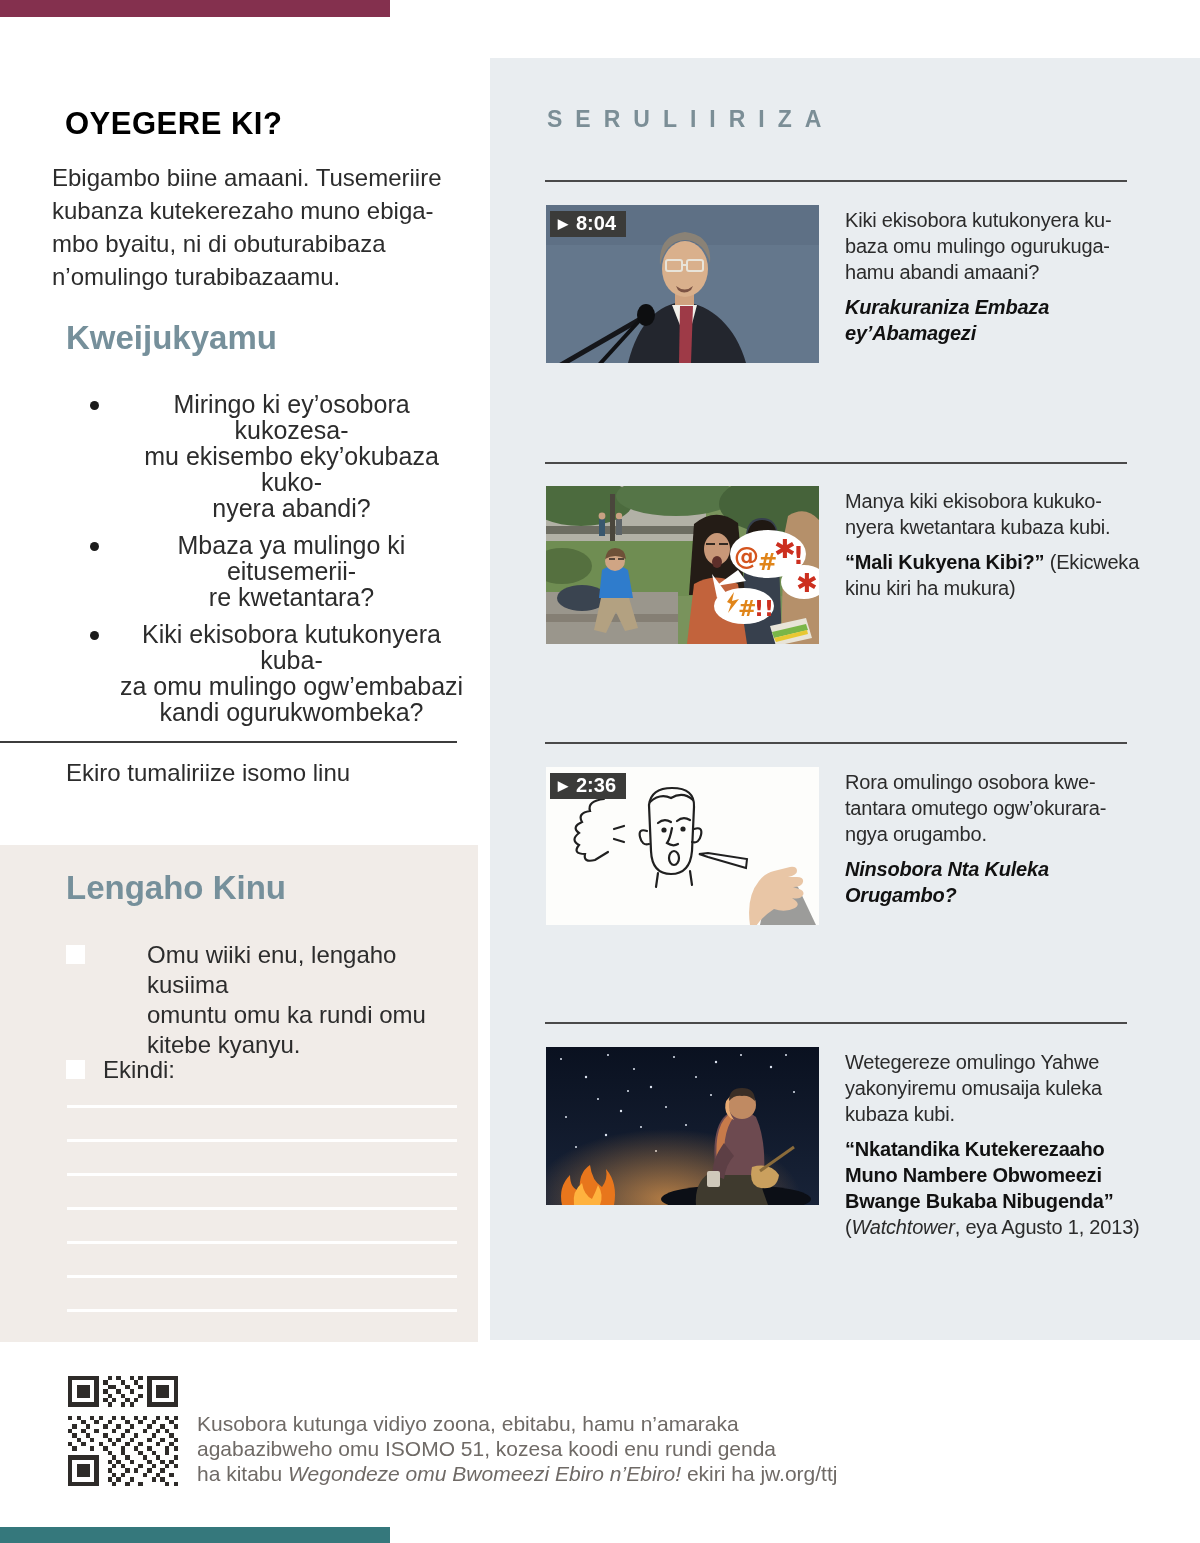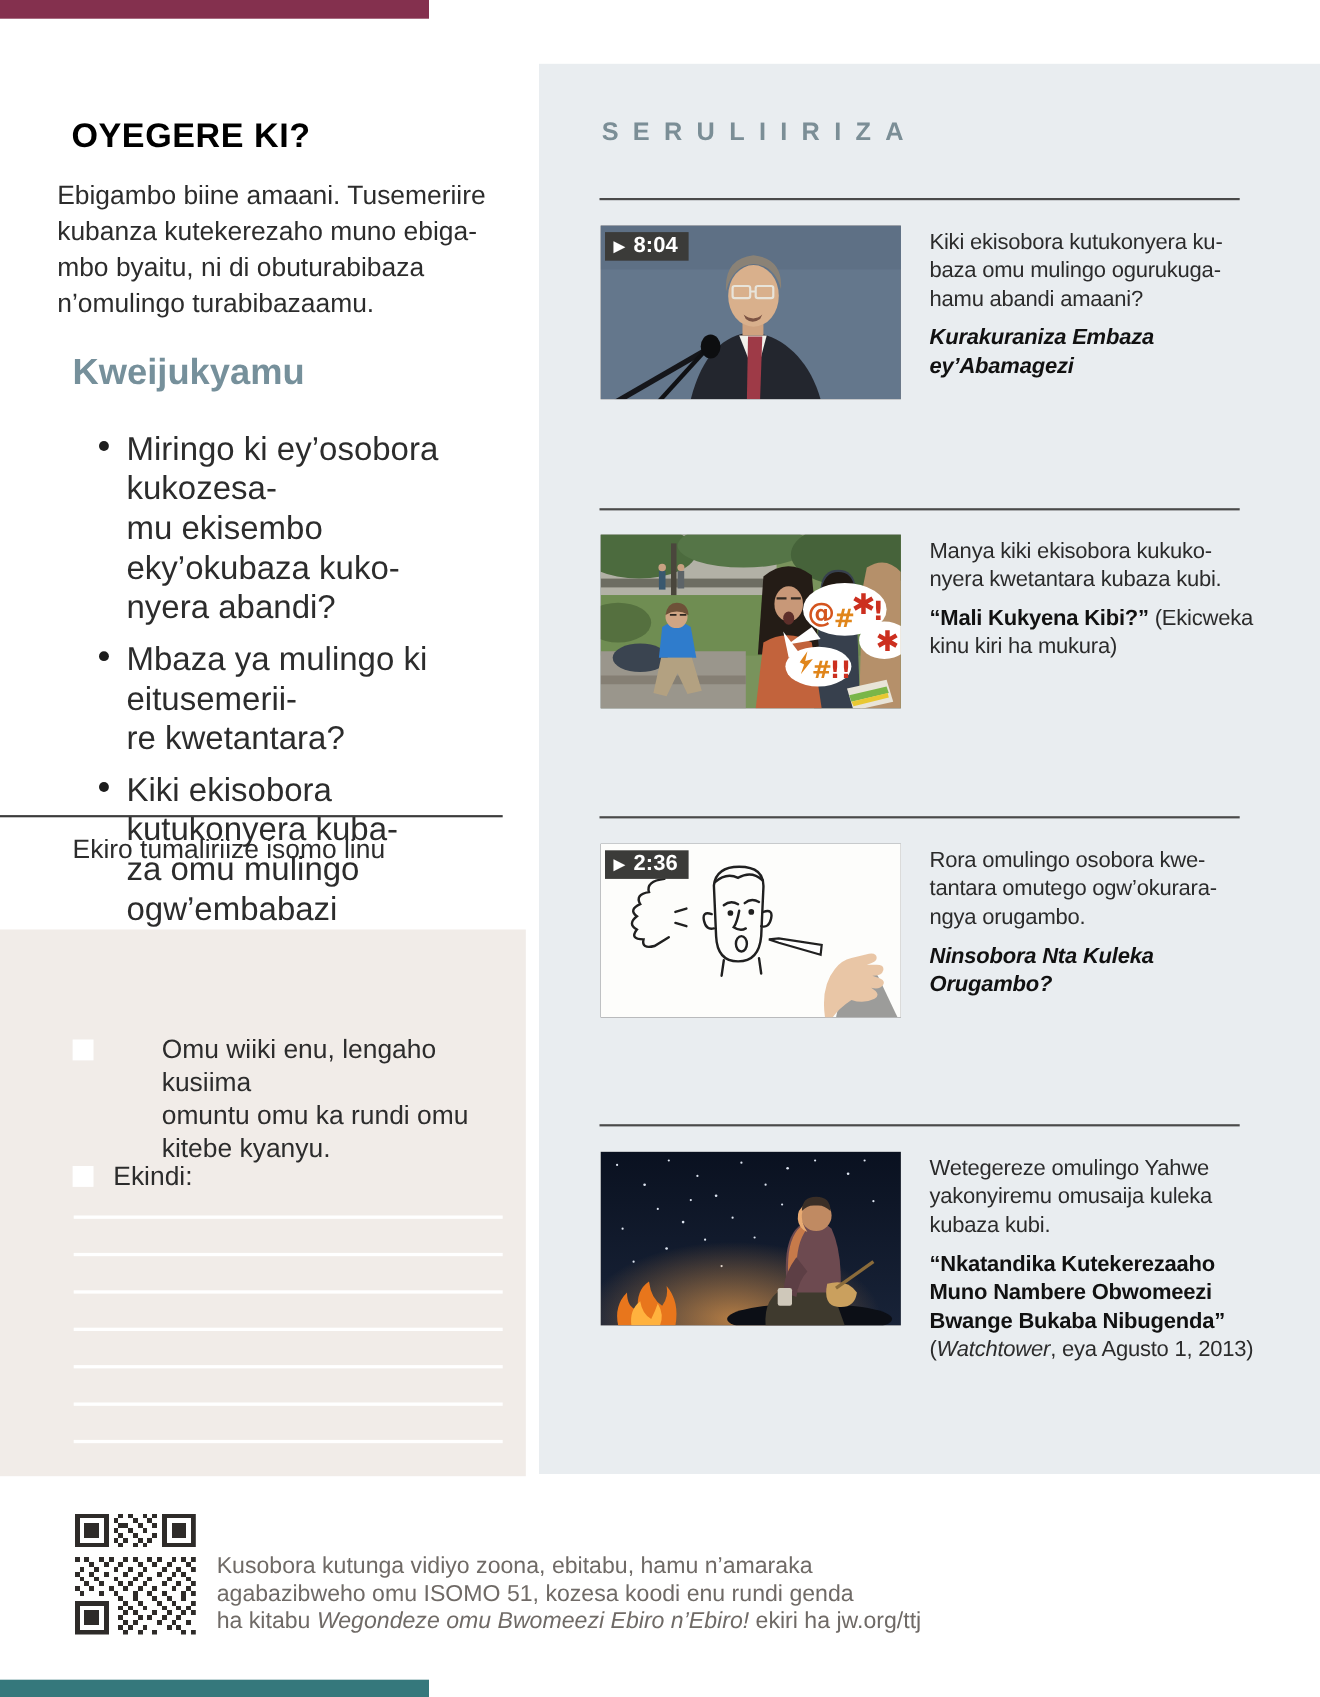--- a/index.html
+++ b/index.html
@@ -12,21 +12,21 @@
   .bar-top{left:0;top:0;width:390px;height:17px;background:#84304e;}
   .bar-bottom{left:0;top:1527px;width:390px;height:16px;background:#35787c;}
 
   
   .page-title{left:65px;top:106px;margin:0;font-size:31px;font-weight:bold;
               letter-spacing:.5px;color:#000000;}
   .intro{left:52px;top:161px;width:425px;margin:0;font-size:24px;line-height:33px;}
   .slate-heading{margin:0;font-size:33px;font-weight:bold;color:#76909b;}
   .review-heading{left:66px;top:319px;}
   .bullet-list{left:90px;top:391px;width:378px;}
-  .bullet{display:flex;margin-bottom:11px;font-size:30px;line-height:36px;}
+  .bullet{display:flex;margin-bottom:11px;font-size:25px;line-height:26px;text-align:center;}
   .bullet .dot{flex:0 0 auto;width:9px;height:9px;border-radius:50%;background:#1c1c1c;
                margin:10px 16px 0 0;}
   .left-rule{left:0;top:741px;width:457px;height:0;border-top:2px solid #3c3c3c;}
   .closing{left:66px;top:759px;margin:0;font-size:24px;}
 
   
   .goal-box{left:0;top:845px;width:478px;height:497px;background:#f1ece8;}
   .goal-heading{position:absolute;left:66px;top:24px;}
   .goal-item{position:absolute;left:66px;display:flex;font-size:24px;line-height:30px;width:400px;}
   .goal-item-1{top:95px;gap:44px;}
@@ -94,20 +94,21 @@
 za omu mulingo ogw’embabazi
 kandi ogurukwombeka?</span>
     </div>
   </div>
 
   <div class="abs left-rule"></div>
 
   <p class="abs closing">Ekiro tumaliriize isomo linu</p>
 
   <div class="abs goal-box">
+    <h2 class="slate-heading goal-heading">Lengaho Kinu</h2>
     <div class="goal-item goal-item-1">
       <span class="cb"></span>
       <span class="ml">Omu wiiki enu, lengaho kusiima
 omuntu omu ka rundi omu
 kitebe kyanyu.</span>
     </div>
     <div class="goal-item goal-item-2">
       <span class="cb"></span>
       <span class="ml">Ekindi:</span>
     </div>

